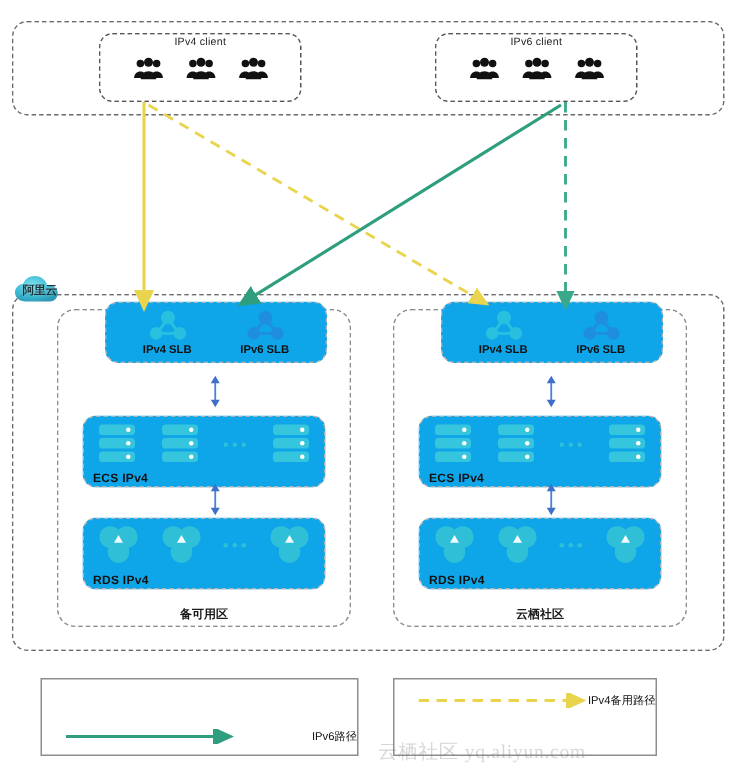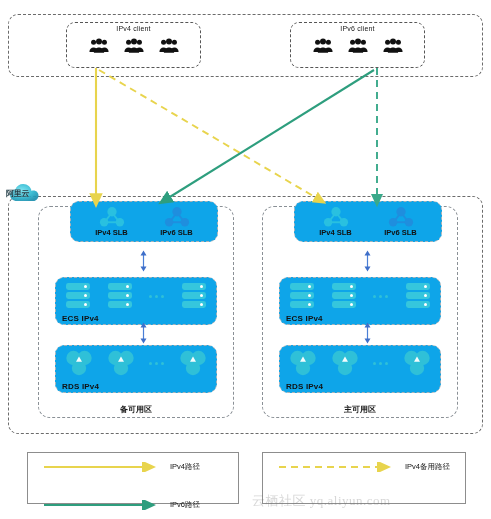--- a/index.html
+++ b/index.html
@@ -43,21 +43,21 @@
   .people-icon { width: 20px; height: 17px; display: block; }
 
   
   #cloud-badge {
     position: absolute; left: 6px; top: 182px;
     width: 46px; height: 22px;
   }
   #cloud-badge .cloud-svg { position: absolute; inset: 0; }
   #cloud-badge .cloud-text {
     position: absolute; left: 0; right: 5px; top: 6px;
-    font-size: 8px; font-weight: bold;
+    text-align: center; font-size: 8px; font-weight: bold;
     color: #16323c; letter-spacing: -.3px;
     text-shadow: 0 0 1px rgba(255,255,255,.6);
   }
 
   
   #cloud-region { left: 8px; top: 196px; width: 475px; height: 238px; }
 
   
   .az { position: absolute; top: 206px; width: 196px; height: 212px;
         border: 1px dashed #8a9096; border-radius: 12px; }
@@ -122,27 +122,27 @@
 
   
   #paths { position: absolute; left: 0; top: 0; width: 491px; height: 519px; pointer-events: none; }
 
   
   .legend-box {
     position: absolute; top: 452px; height: 52px;
     border: 1px solid #8d8d8d; background: #fff;
   }
   #legend-left  { left: 27px;  width: 212px; }
-  #legend-right { left: 262px; width: 204px; }
+  #legend-right { left: 262px; width: 176px; }
   .legend-row {
     position: absolute; left: 0; right: 0; height: 26px;
     display: flex; align-items: center;
   }
   .legend-row.r1 { top: 1px; }
-  .legend-row.r2 { top: 39px; }
+  .legend-row.r2 { top: 25px; justify-content: space-between; }
   .legend-swatch { width: 112px; height: 10px; margin-left: 16px; position: relative; }
   .legend-swatch svg { position: absolute; left: 0; top: 0; }
   .legend-text {
     font-size: 7.5px; color: #111; margin-left: 14px; white-space: nowrap;
   }
 
   
   #watermark {
     position: absolute; left: 252px; top: 492px;
     font-size: 13px; color: rgba(120,120,120,.30);
@@ -333,21 +333,21 @@
     <path d="M4.5 0.5l3 5h-6z" fill="#3f6fc9"></path>
     <path d="M4.5 21.5l-3-5h6z" fill="#3f6fc9"></path>
   </svg>
   <svg class="vconn" id="conn-p2" viewBox="0 0 9 22">
     <line x1="4.5" y1="5" x2="4.5" y2="17" stroke="#4a7fd6" stroke-width="1.2"></line>
     <path d="M4.5 0.5l3 5h-6z" fill="#3f6fc9"></path>
     <path d="M4.5 21.5l-3-5h6z" fill="#3f6fc9"></path>
   </svg>
 
   <div class="az" id="az-backup">
-    <div class="az-label">主可用区</div>
+    <div class="az-label">云栖社区</div>
   </div>
 
   <div class="group-box slb-box" id="slb-backup">
     <div class="slb-inner">
       <div class="slb-node">
         <svg viewBox="0 0 40 30">
           <line x1="20" y1="9" x2="10" y2="22" stroke="#29c0e0" stroke-width="2.6"></line>
           <line x1="20" y1="9" x2="30" y2="22" stroke="#29c0e0" stroke-width="2.6"></line>
           <line x1="10" y1="22" x2="30" y2="22" stroke="#29c0e0" stroke-width="2.6"></line>
           <circle cx="20" cy="8" r="6.2" fill="#29c0e0"></circle>
@@ -461,33 +461,20 @@
     <line x1="96" y1="68" x2="96" y2="200" stroke="#e8d44d" stroke-width="2.1" marker-end="url(#ah-y)"></line>
 
     <line x1="99" y1="70" x2="320" y2="200" stroke="#e8d44d" stroke-width="1.9" stroke-dasharray="7 5" marker-end="url(#ah-y)"></line>
 
     <line x1="374" y1="70" x2="165" y2="200" stroke="#2e9e7e" stroke-width="2.1" marker-end="url(#ah-g)"></line>
 
     <line x1="377" y1="68" x2="377" y2="200" stroke="#3aa98a" stroke-width="1.9" stroke-dasharray="7 5" marker-end="url(#ah-gd)"></line>
   </svg>
 
   <div class="legend-box" id="legend-left">
-    <div class="legend-row r1">
-      <span class="legend-swatch">
-        <svg width="112" height="10" viewBox="0 0 112 10">
-          <defs>
-              <marker id="lg-y" markerWidth="7" markerHeight="7" refX="3" refY="3.2" orient="auto">
-            <path d="M0 0 L7 3.2 L0 6.4 z" fill="#e8d44d"></path>
-              </marker>
-            </defs>
-          <line x1="0" y1="5" x2="104" y2="5" stroke="#e8d44d" stroke-width="2" marker-end="url(#lg-y)"></line>
-        </svg>
-      </span>
-      <span class="legend-text">IPv4路径</span>
-    </div>
     <div class="legend-row r2">
       <span class="legend-swatch">
         <svg width="112" height="10" viewBox="0 0 112 10">
           <defs>
               <marker id="lg-g" markerWidth="7" markerHeight="7" refX="3" refY="3.2" orient="auto">
             <path d="M0 0 L7 3.2 L0 6.4 z" fill="#2e9e7e"></path>
               </marker>
             </defs>
           <line x1="0" y1="5" x2="104" y2="5" stroke="#2e9e7e" stroke-width="2" marker-end="url(#lg-g)"></line>
         </svg>

